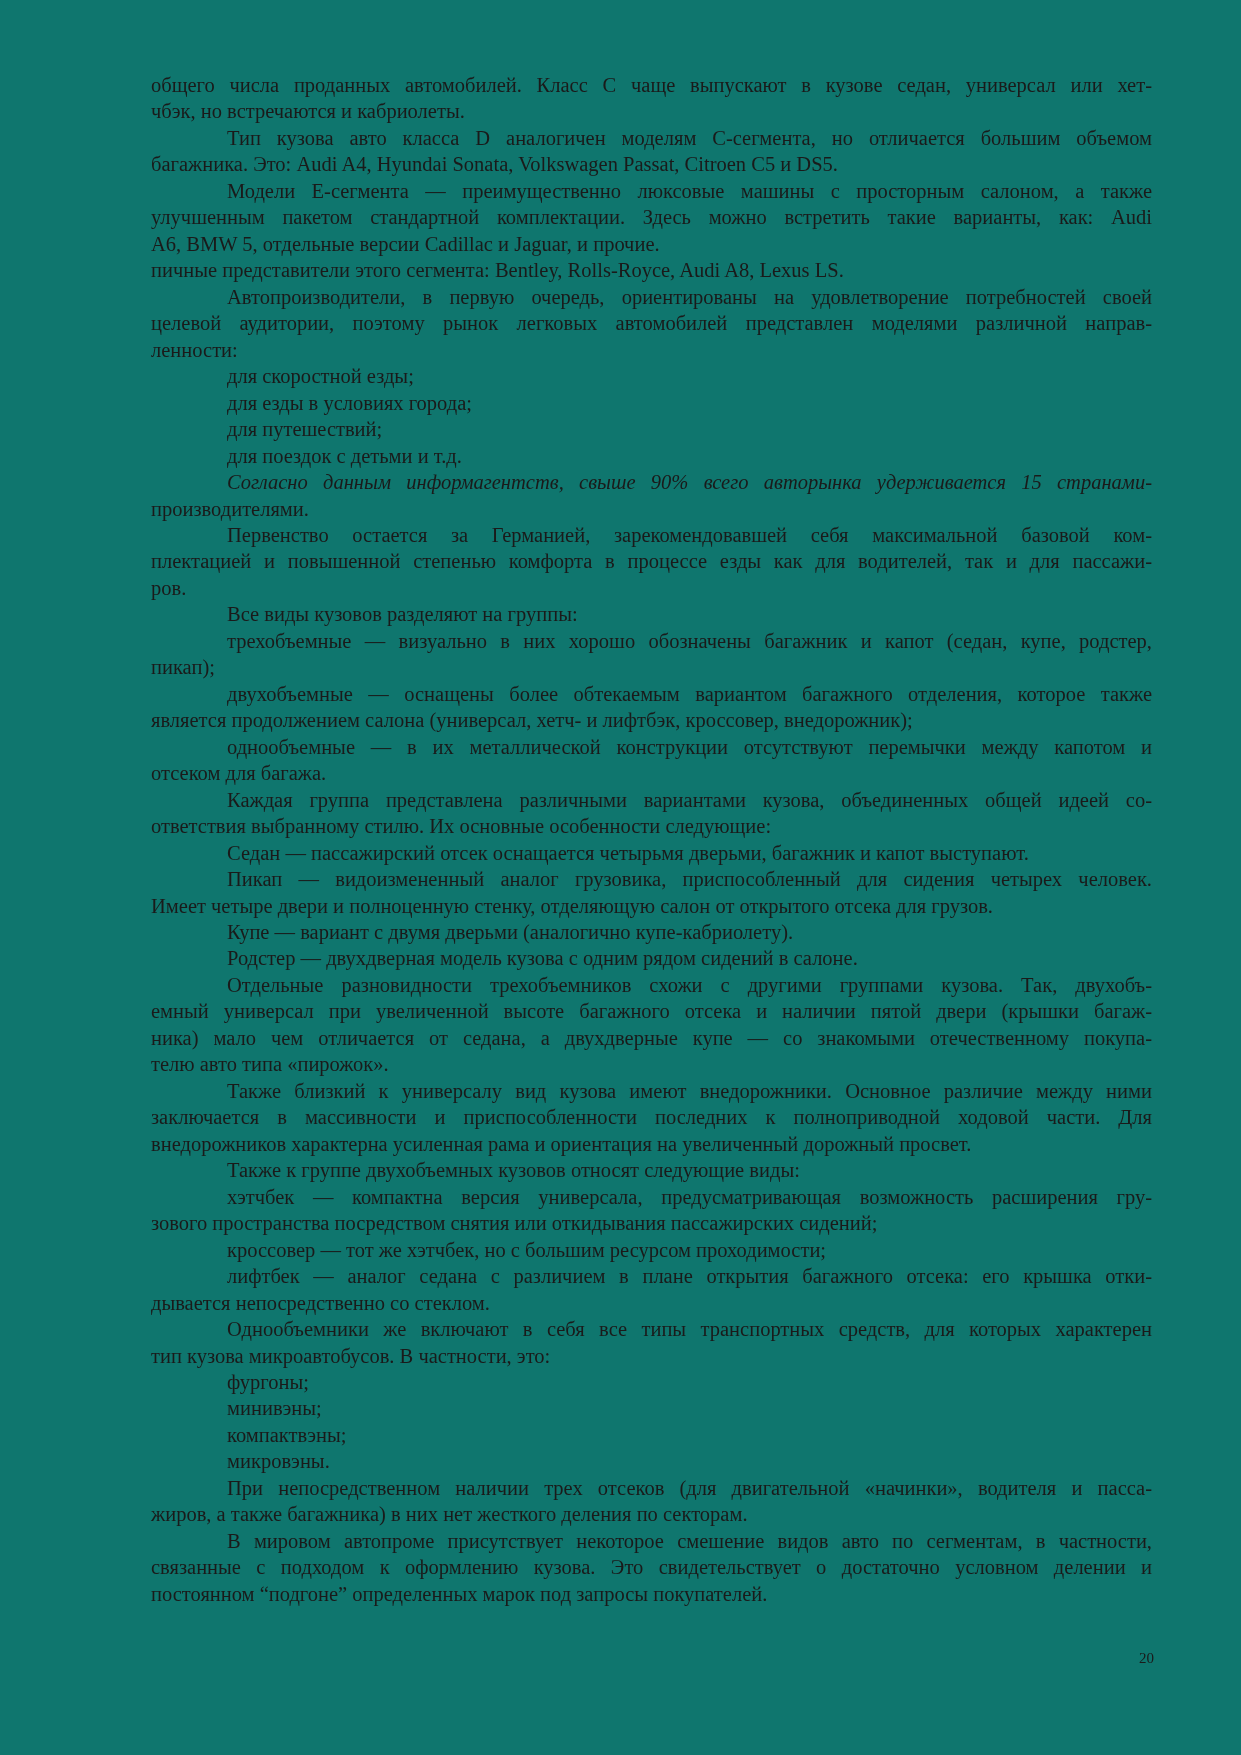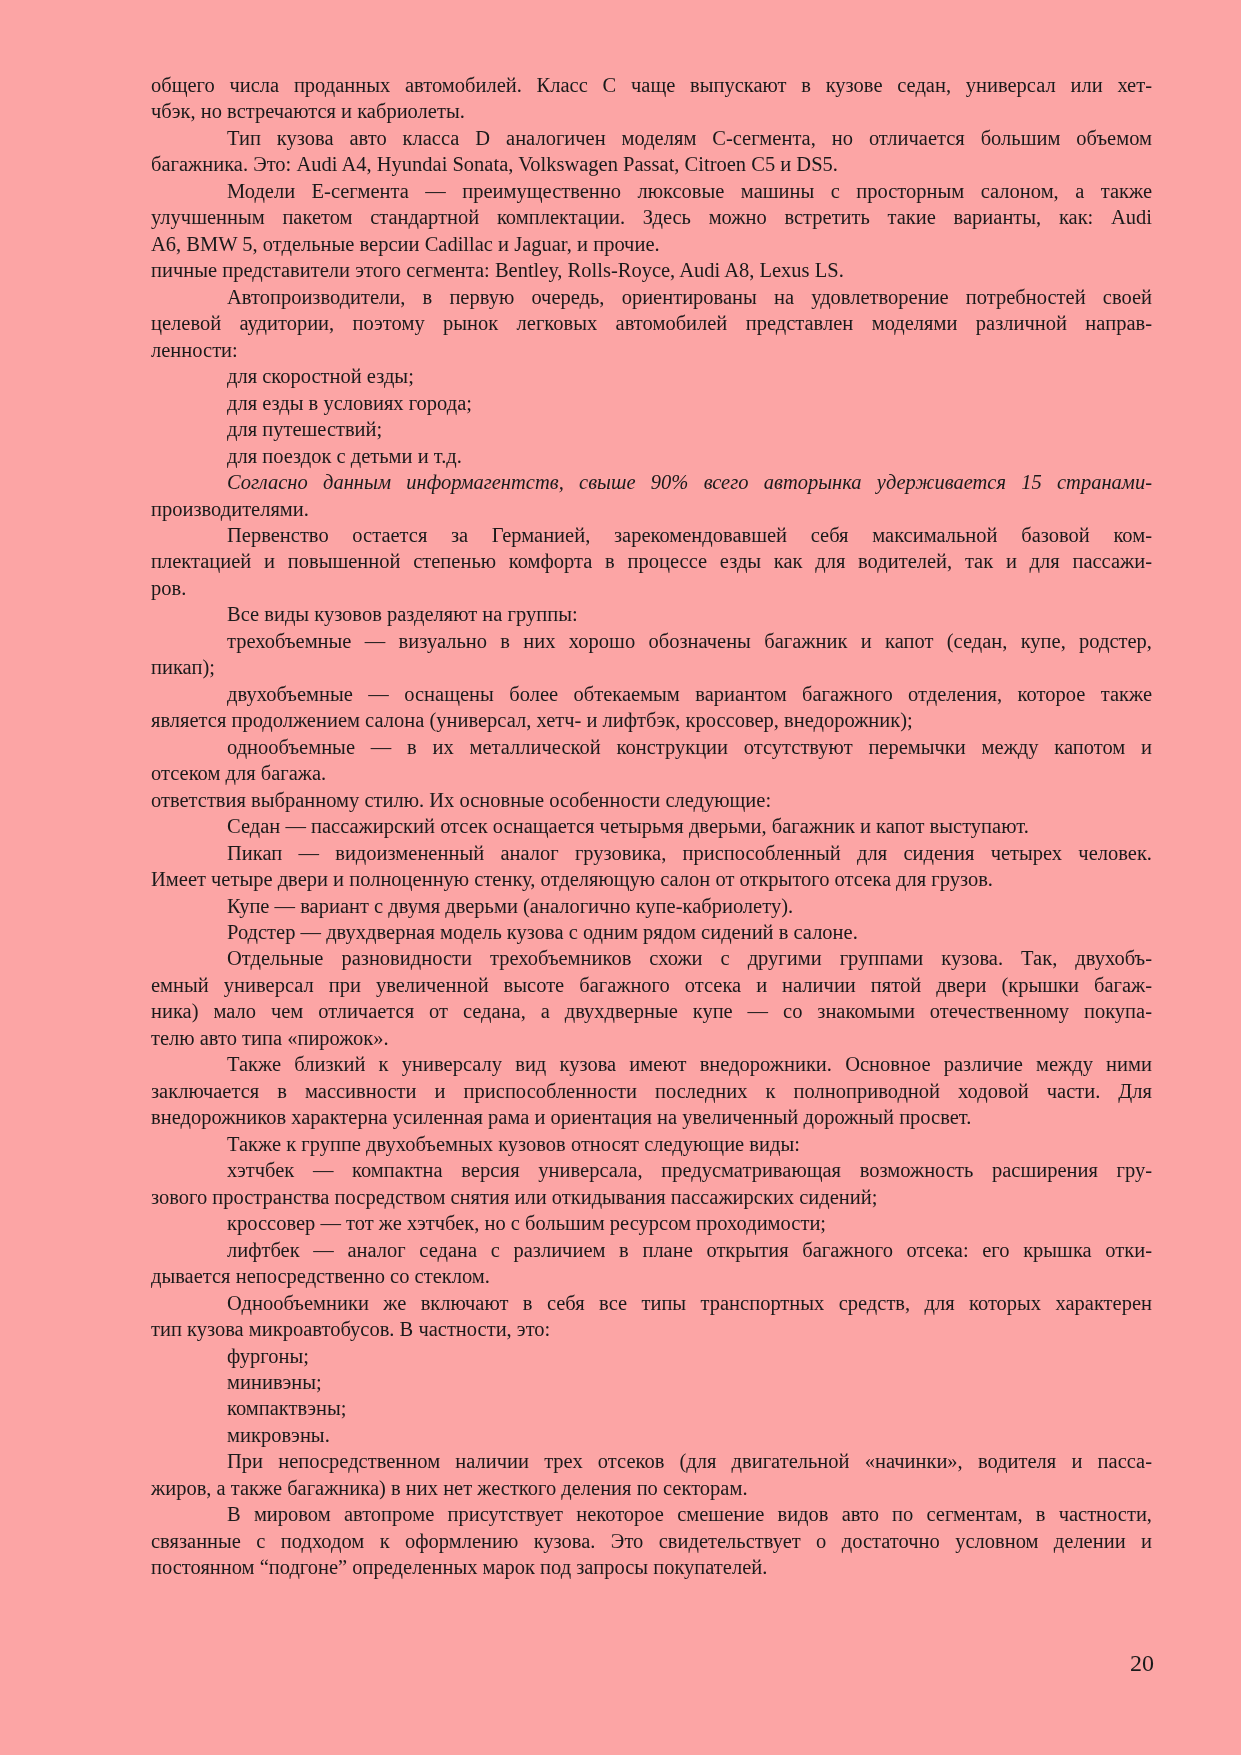--- a/index.html
+++ b/index.html
@@ -1,29 +1,29 @@
 <!DOCTYPE html>
 <html><head>
 <meta charset="utf-8">
 <style>
   html, body { margin: 0; padding: 0; background: #ffffff; }
   body { width: 1241px; height: 1755px; position: relative; overflow: hidden; }
-  .page { position: absolute; left: 0; top: 0; width: 1241px; height: 1755px; background: #fca5a5; }
+  .page { position: absolute; left: 0; top: 0; width: 1241px; height: 1755px; background: #0f766e; }
   .text { position: absolute; left: 151px; top: 72px; width: 1001px; }
   .line {
     display: block; height: 26.47px; line-height: 26.47px;
     font-family: "Liberation Serif", "DejaVu Serif", serif;
     font-size: 20.5px; color: #1a1a1a; white-space: nowrap;
     text-align: justify; text-align-last: justify; overflow: visible;
   }
   .line.last { text-align-last: left; }
   .line.indent { padding-left: 76px; }
   .page-number {
     position: absolute; left: 1122px; top: 1650px; width: 32px; text-align: right;
-    font-family: "Liberation Serif", "DejaVu Serif", serif; font-size: 24px; color: #1a1a1a;
+    font-family: "Liberation Serif", "DejaVu Serif", serif; font-size: 15px; color: #1a1a1a;
   }
 </style>
 </head>
 <body>
 
 <div class="page">
   <div class="text" id="text-body">
       <div class="line" style="white-space: normal;">общего числа проданных автомобилей. Класс С чаще выпускают в кузове седан, универсал или хет-</div>
       <div class="line last">чбэк, но встречаются и кабриолеты.</div>
       <div class="line indent" style="white-space: normal;">Тип кузова авто класса D аналогичен моделям С-сегмента, но отличается большим объемом</div>
@@ -44,20 +44,21 @@
       <div class="line indent" style="white-space: normal;">Первенство остается за Германией, зарекомендовавшей себя максимальной базовой ком-</div>
       <div class="line" style="white-space: normal;">плектацией и повышенной степенью комфорта в процессе езды как для водителей, так и для пассажи-</div>
       <div class="line last">ров.</div>
       <div class="line indent last">Все виды кузовов разделяют на группы:</div>
       <div class="line indent" style="white-space: normal;">трехобъемные — визуально в них хорошо обозначены багажник и капот (седан, купе, родстер,</div>
       <div class="line last">пикап);</div>
       <div class="line indent" style="white-space: normal;">двухобъемные — оснащены более обтекаемым вариантом багажного отделения, которое также</div>
       <div class="line last">является продолжением салона (универсал, хетч- и лифтбэк, кроссовер, внедорожник);</div>
       <div class="line indent" style="white-space: normal;">однообъемные — в их металлической конструкции отсутствуют перемычки между капотом и</div>
       <div class="line last">отсеком для багажа.</div>
+      <div class="line indent" style="white-space: normal;">Каждая группа представлена различными вариантами кузова, объединенных общей идеей со-</div>
       <div class="line last">ответствия выбранному стилю. Их основные особенности следующие:</div>
       <div class="line indent last">Седан — пассажирский отсек оснащается четырьмя дверьми, багажник и капот выступают.</div>
       <div class="line indent" style="white-space: normal;">Пикап — видоизмененный аналог грузовика, приспособленный для сидения четырех человек.</div>
       <div class="line last">Имеет четыре двери и полноценную стенку, отделяющую салон от открытого отсека для грузов.</div>
       <div class="line indent last">Купе — вариант с двумя дверьми (аналогично купе-кабриолету).</div>
       <div class="line indent last">Родстер — двухдверная модель кузова с одним рядом сидений в салоне.</div>
       <div class="line indent" style="white-space: normal;">Отдельные разновидности трехобъемников схожи с другими группами кузова. Так, двухобъ-</div>
       <div class="line" style="white-space: normal;">емный универсал при увеличенной высоте багажного отсека и наличии пятой двери (крышки багаж-</div>
       <div class="line" style="white-space: normal;">ника) мало чем отличается от седана, а двухдверные купе — со знакомыми отечественному покупа-</div>
       <div class="line last">телю авто типа «пирожок».</div>

